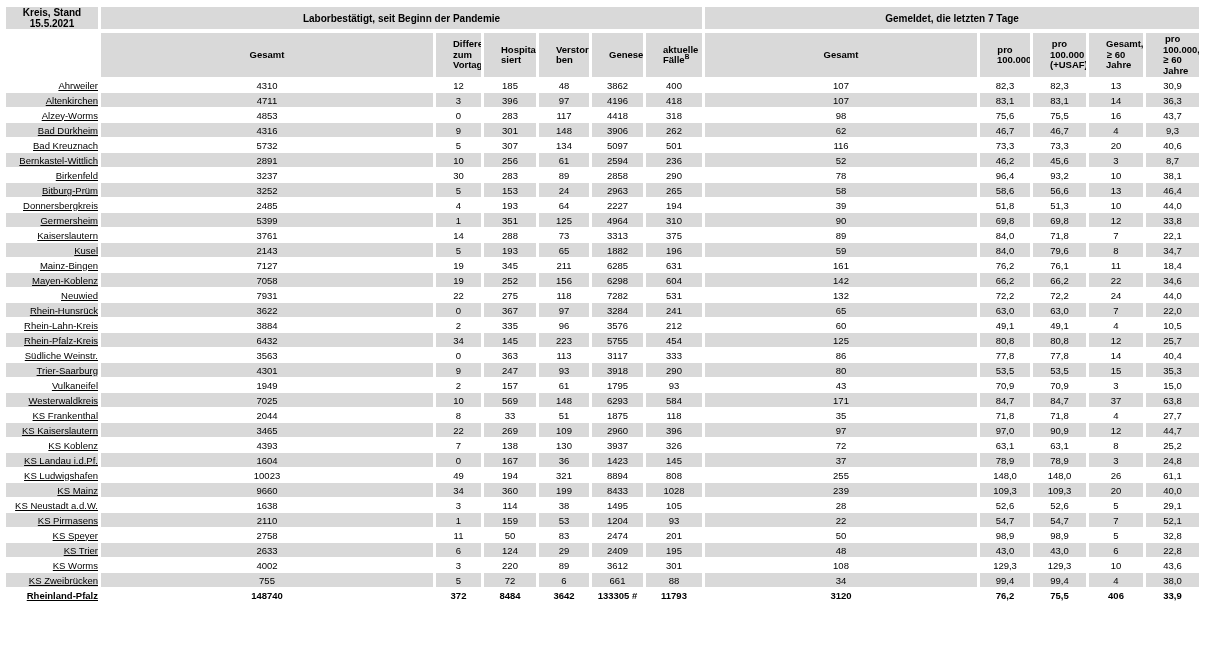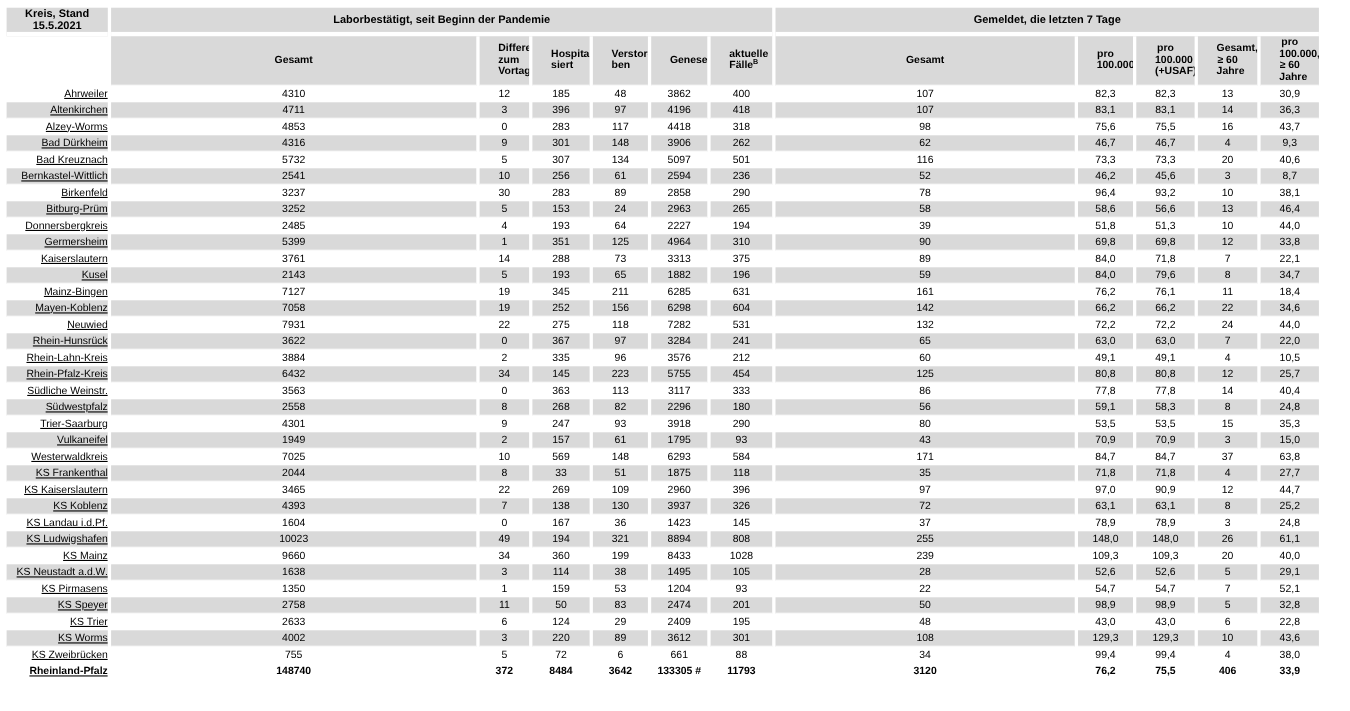--- a/index.html
+++ b/index.html
@@ -130,21 +130,21 @@
           <td class="num">5097</td>
           <td class="num">501</td>
           <td class="num">116</td>
           <td class="num">73,3</td>
           <td class="num">73,3</td>
           <td class="num">20</td>
           <td class="num">40,6</td>
         </tr>
         <tr>
           <td class="name">Bernkastel-Wittlich</td>
-          <td class="num">2541</td>
+          <td class="num">2891</td>
           <td class="num">10</td>
           <td class="num">256</td>
           <td class="num">61</td>
           <td class="num">2594</td>
           <td class="num">236</td>
           <td class="num">52</td>
           <td class="num">46,2</td>
           <td class="num">45,6</td>
           <td class="num">3</td>
           <td class="num">8,7</td>
@@ -325,34 +325,20 @@
           <td class="num">113</td>
           <td class="num">3117</td>
           <td class="num">333</td>
           <td class="num">86</td>
           <td class="num">77,8</td>
           <td class="num">77,8</td>
           <td class="num">14</td>
           <td class="num">40,4</td>
         </tr>
         <tr>
-          <td class="name">Südwestpfalz</td>
-          <td class="num">2558</td>
-          <td class="num">8</td>
-          <td class="num">268</td>
-          <td class="num">82</td>
-          <td class="num">2296</td>
-          <td class="num">180</td>
-          <td class="num">56</td>
-          <td class="num">59,1</td>
-          <td class="num">58,3</td>
-          <td class="num">8</td>
-          <td class="num">24,8</td>
-        </tr>
-        <tr>
           <td class="name">Trier-Saarburg</td>
           <td class="num">4301</td>
           <td class="num">9</td>
           <td class="num">247</td>
           <td class="num">93</td>
           <td class="num">3918</td>
           <td class="num">290</td>
           <td class="num">80</td>
           <td class="num">53,5</td>
           <td class="num">53,5</td>
@@ -480,21 +466,21 @@
           <td class="num">1495</td>
           <td class="num">105</td>
           <td class="num">28</td>
           <td class="num">52,6</td>
           <td class="num">52,6</td>
           <td class="num">5</td>
           <td class="num">29,1</td>
         </tr>
         <tr>
           <td class="name">KS Pirmasens</td>
-          <td class="num">1350</td>
+          <td class="num">2110</td>
           <td class="num">1</td>
           <td class="num">159</td>
           <td class="num">53</td>
           <td class="num">1204</td>
           <td class="num">93</td>
           <td class="num">22</td>
           <td class="num">54,7</td>
           <td class="num">54,7</td>
           <td class="num">7</td>
           <td class="num">52,1</td>

